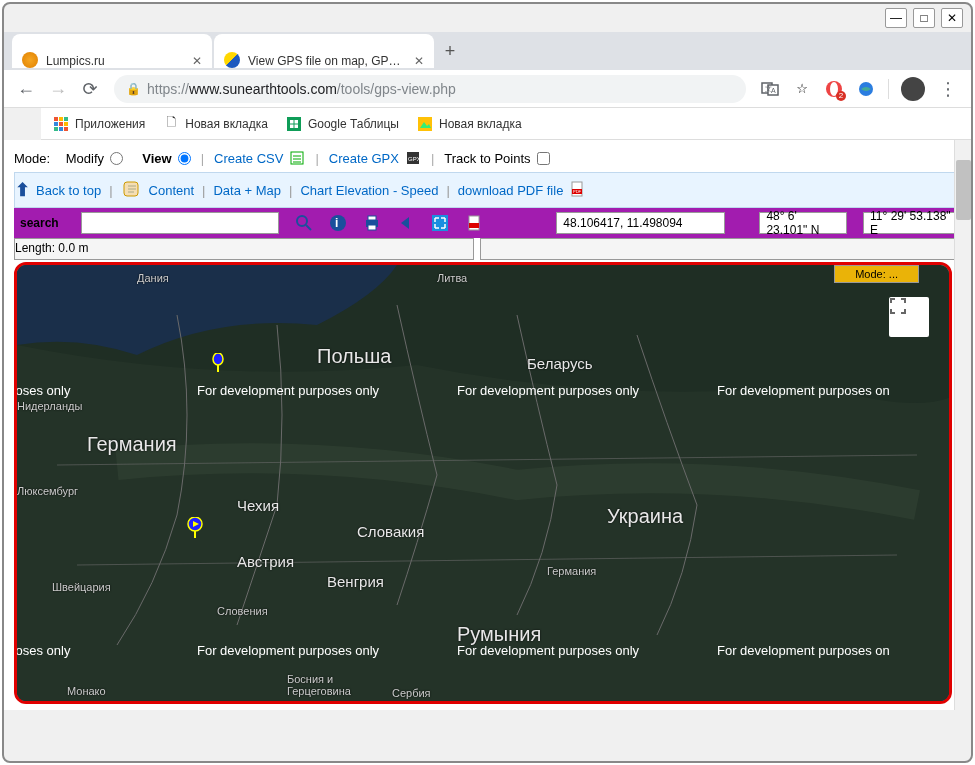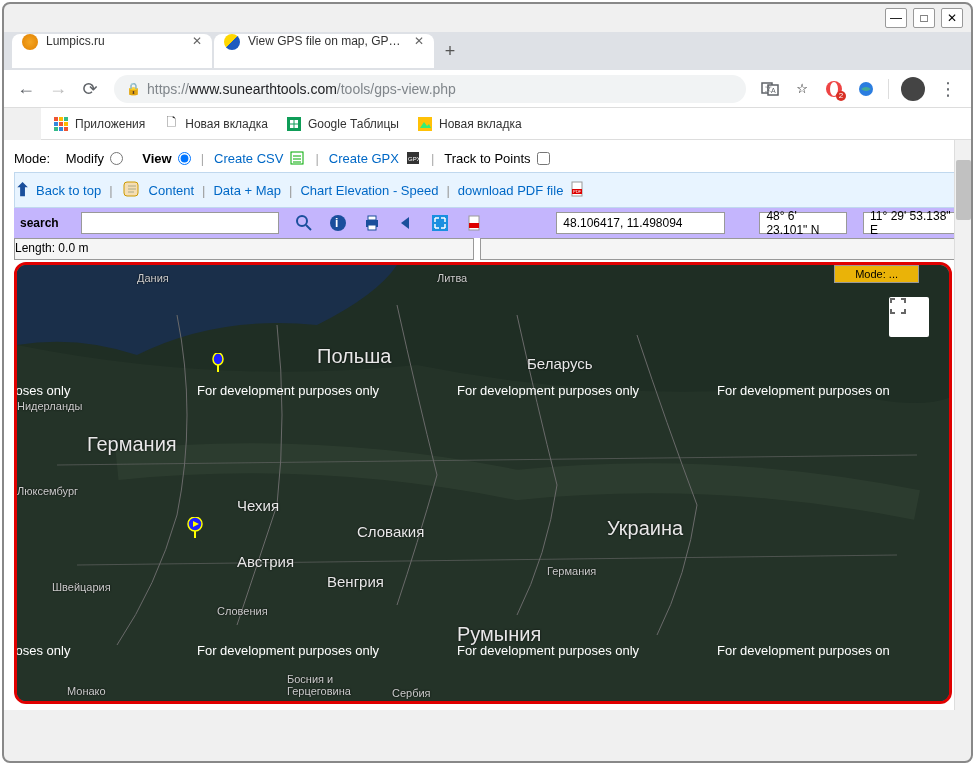--- a/index.html
+++ b/index.html
@@ -6,21 +6,21 @@
 body { font-family: Arial, sans-serif; font-size: 13px; width: 975px; height: 765px; background: #fff; overflow: hidden; }
 
 .outer-border { border: 2px solid #888; border-radius: 8px; width: 971px; height: 761px; margin: 2px; background: #f0f0f0; overflow: hidden; }
 
 
 .win-controls { display: flex; justify-content: flex-end; padding: 4px 8px; gap: 6px; }
 .win-btn { width: 22px; height: 20px; border: 1px solid #999; background: #fff; display: flex; align-items: center; justify-content: center; font-size: 12px; cursor: pointer; border-radius: 2px; }
 
 
 .tab-bar { display: flex; align-items: center; background: #dee1e6; height: 38px; padding: 0 8px; }
-.tab { display: flex; align-items: flex-start; background: #fff; height: 34px; padding: 0 10px; border-radius: 8px 8px 0 0; margin-right: 2px; min-width: 200px; max-width: 220px; font-size: 12px; color: #333; }
+.tab { display: flex; align-items: flex-end; background: #fff; height: 34px; padding: 0 10px; border-radius: 8px 8px 0 0; margin-right: 2px; min-width: 200px; max-width: 220px; font-size: 12px; color: #333; }
 .tab-favicon { width: 16px; height: 16px; border-radius: 50%; margin-right: 8px; flex-shrink: 0; }
 .tab-title { flex: 1; white-space: nowrap; overflow: hidden; text-overflow: ellipsis; }
 .tab-close { margin-left: 6px; color: #666; cursor: pointer; }
 .new-tab { width: 28px; height: 28px; display: flex; align-items: center; justify-content: center; color: #555; font-size: 18px; cursor: pointer; }
 
 
 .addr-bar { display: flex; align-items: center; background: #fff; height: 38px; padding: 0 8px; gap: 4px; border-bottom: 1px solid #ddd; }
 .nav-icon { width: 28px; height: 28px; display: flex; align-items: center; justify-content: center; color: #5f6368; cursor: pointer; font-size: 18px; border-radius: 50%; }
 .nav-icon.disabled { color: #bbb; }
 .url-box { flex: 1; display: flex; align-items: center; background: #f1f3f4; border-radius: 14px; height: 28px; padding: 0 12px; margin: 0 6px; }
@@ -45,21 +45,21 @@
 
 .mode-row { display: flex; align-items: center; gap: 6px; padding: 6px 0; font-size: 13px; }
 .mode-row .sep { color: #aaa; margin: 0 4px; }
 .link-blue { color: #0068c6; cursor: pointer; }
 .small-icon { width: 16px; height: 16px; display: inline-block; vertical-align: middle; }
 
 .nav-links { display: flex; align-items: center; gap: 6px; padding: 6px 0; background: #e8f4ff; border: 1px solid #c0d8ee; }
 .nav-links .sep { color: #999; margin: 0 2px; }
 .up-arrow { color: #1a4f9c; font-weight: bold; font-size: 18px; }
 
-.search-row { display: flex; align-items: center; gap: 16px; padding: 4px 0; background: #c4b5fd; }
+.search-row { display: flex; align-items: center; gap: 16px; padding: 4px 0; background: #a21caf; }
 .search-label { font-weight: bold; font-size: 12px; padding: 0 6px; }
 .search-input { width: 230px; height: 22px; border: 1px solid #999; background: #fff; padding: 0 4px; font-size: 12px; }
 .tool-icon { width: 20px; height: 20px; cursor: pointer; display: inline-flex; align-items: center; justify-content: center; }
 .coord-box { height: 22px; border: 1px solid #999; background: #fff; padding: 2px 6px; font-size: 12px; display: flex; align-items: center; }
 .coord1 { width: 195px; }
 .coord2 { width: 100px; }
 .coord3 { width: 112px; }
 
 .length-row { display: flex; padding: 0; }
 .length-box { border: 1px solid #999; background: #f5f5f5; padding: 2px 0; font-size: 12px; width: 460px; height: 22px; }
@@ -302,21 +302,21 @@
 
       <div class="country-label small" style="top:7px;left:120px">Дания</div>
       <div class="country-label small" style="top:7px;left:420px">Литва</div>
       <div class="country-label big" style="top:80px;left:300px">Польша</div>
       <div class="country-label" style="top:90px;left:510px">Беларусь</div>
       <div class="country-label big" style="top:168px;left:70px">Германия</div>
       <div class="country-label small" style="top:135px;left:0px">Нидерланды</div>
       <div class="country-label small" style="top:220px;left:0px">Люксембург</div>
       <div class="country-label" style="top:232px;left:220px">Чехия</div>
       <div class="country-label" style="top:258px;left:340px">Словакия</div>
-      <div class="country-label big" style="top:252px;left:590px">Украина</div>
+      <div class="country-label big" style="top:240px;left:590px">Украина</div>
       <div class="country-label" style="top:288px;left:220px">Австрия</div>
       <div class="country-label" style="top:308px;left:310px">Венгрия</div>
       <div class="country-label small" style="top:300px;left:530px">Германия</div>
       <div class="country-label small" style="top:316px;left:35px">Швейцария</div>
       <div class="country-label small" style="top:340px;left:200px">Словения</div>
       <div class="country-label big" style="top:358px;left:440px">Румыния</div>
       <div class="country-label small" style="top:420px;left:50px">Монако</div>
       <div class="country-label small" style="top:408px;left:270px;white-space:pre">Босния и
 Герцеговина</div>
       <div class="country-label small" style="top:422px;left:375px">Сербия</div>

